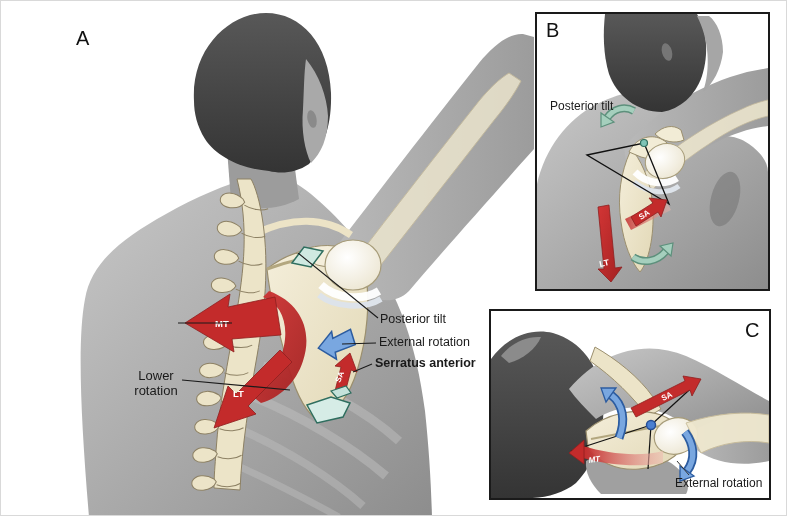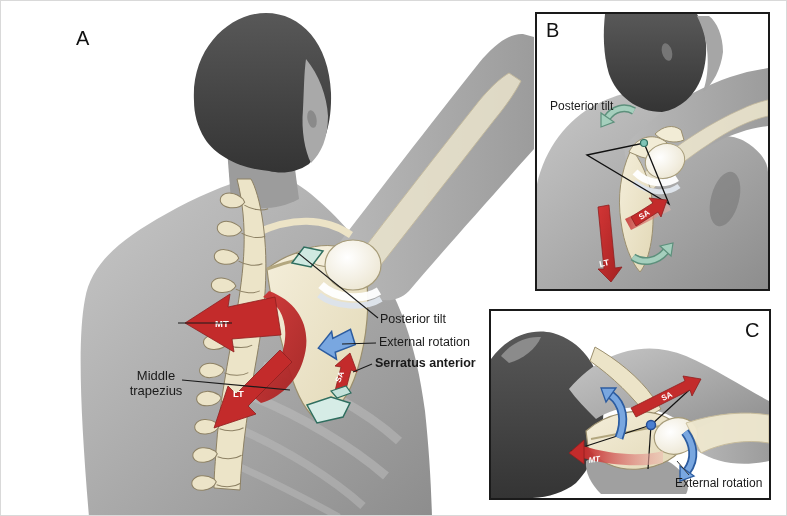--- a/index.html
+++ b/index.html
@@ -112,21 +112,21 @@
     <g stroke="#1a1a1a" stroke-width="1.1">
       <line x1="177" y1="322" x2="231" y2="322"></line>
       <line x1="181" y1="379" x2="289" y2="389"></line>
       <line x1="297" y1="252" x2="377" y2="317"></line>
       <line x1="341" y1="343" x2="375" y2="342"></line>
       <line x1="352" y1="371" x2="371" y2="363"></line>
     </g>
   </svg>
 
   <div class="abs panel-tag" style="left:75px;top:26px;">A</div>
-  <div class="abs lbl2" style="left:114px;top:368px;width:82px;">Middle trapezius</div>
+  <div class="abs lbl2" style="left:114px;top:368px;width:82px;">Lower rotation</div>
   <div class="abs lbl" style="left:379px;top:311px;">Posterior tilt</div>
   <div class="abs lbl" style="left:378px;top:334px;">External rotation</div>
   <div class="abs lbl" style="left:374px;top:355px;font-weight:bold;">Serratus anterior</div>
 
   <div class="subpanel" style="left:534px;top:11px;width:235px;height:279px;">
     <svg width="231" height="275" viewBox="0 0 231 275">
       <g>
         <path d="M 0,275 L 0,170 C 8,135 30,105 60,90 C 85,78 100,75 115,85 C 135,95 150,115 158,135 C 175,120 195,118 212,130 C 222,137 231,147 231,158 L 231,275 Z" fill="url(#bodyGrad)"></path>
         <path d="M 88,132 C 120,95 165,70 210,58 L 231,54 L 231,112 C 198,116 165,132 135,160 C 120,172 100,165 92,152 C 88,146 87,138 88,132 Z" fill="url(#armGrad)"></path>
         <path d="M 68,0 L 160,0 C 170,15 172,40 165,62 C 158,82 143,95 125,98 C 100,98 80,82 72,60 C 66,40 66,18 68,0 Z" fill="url(#hairGrad)"></path>

